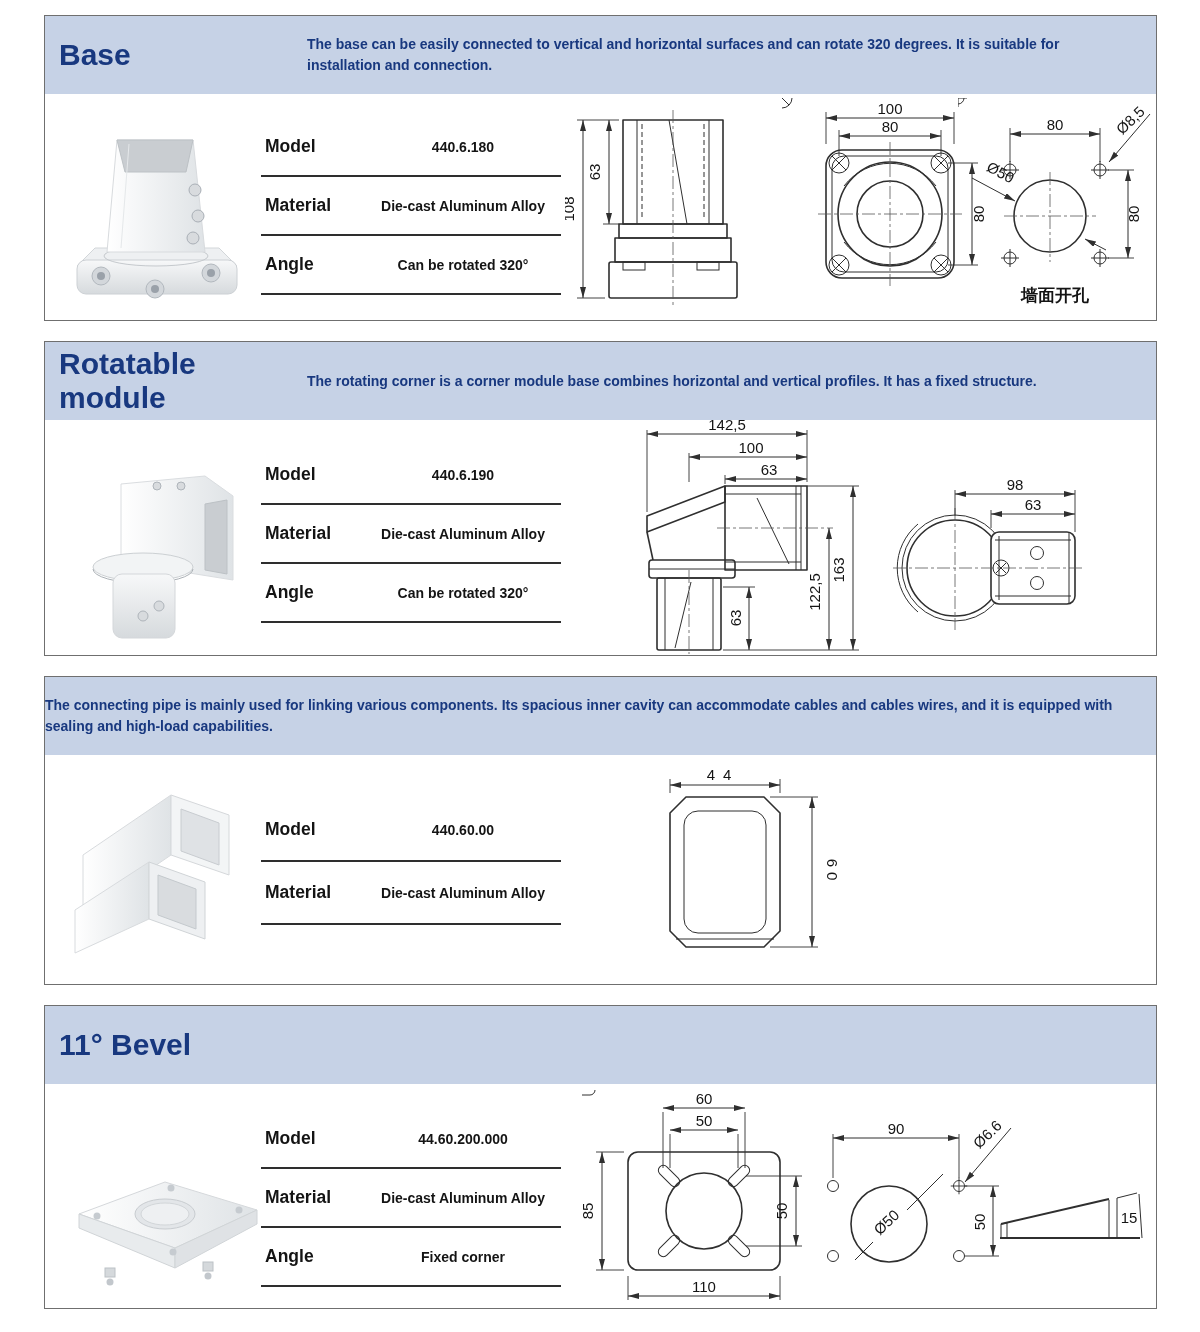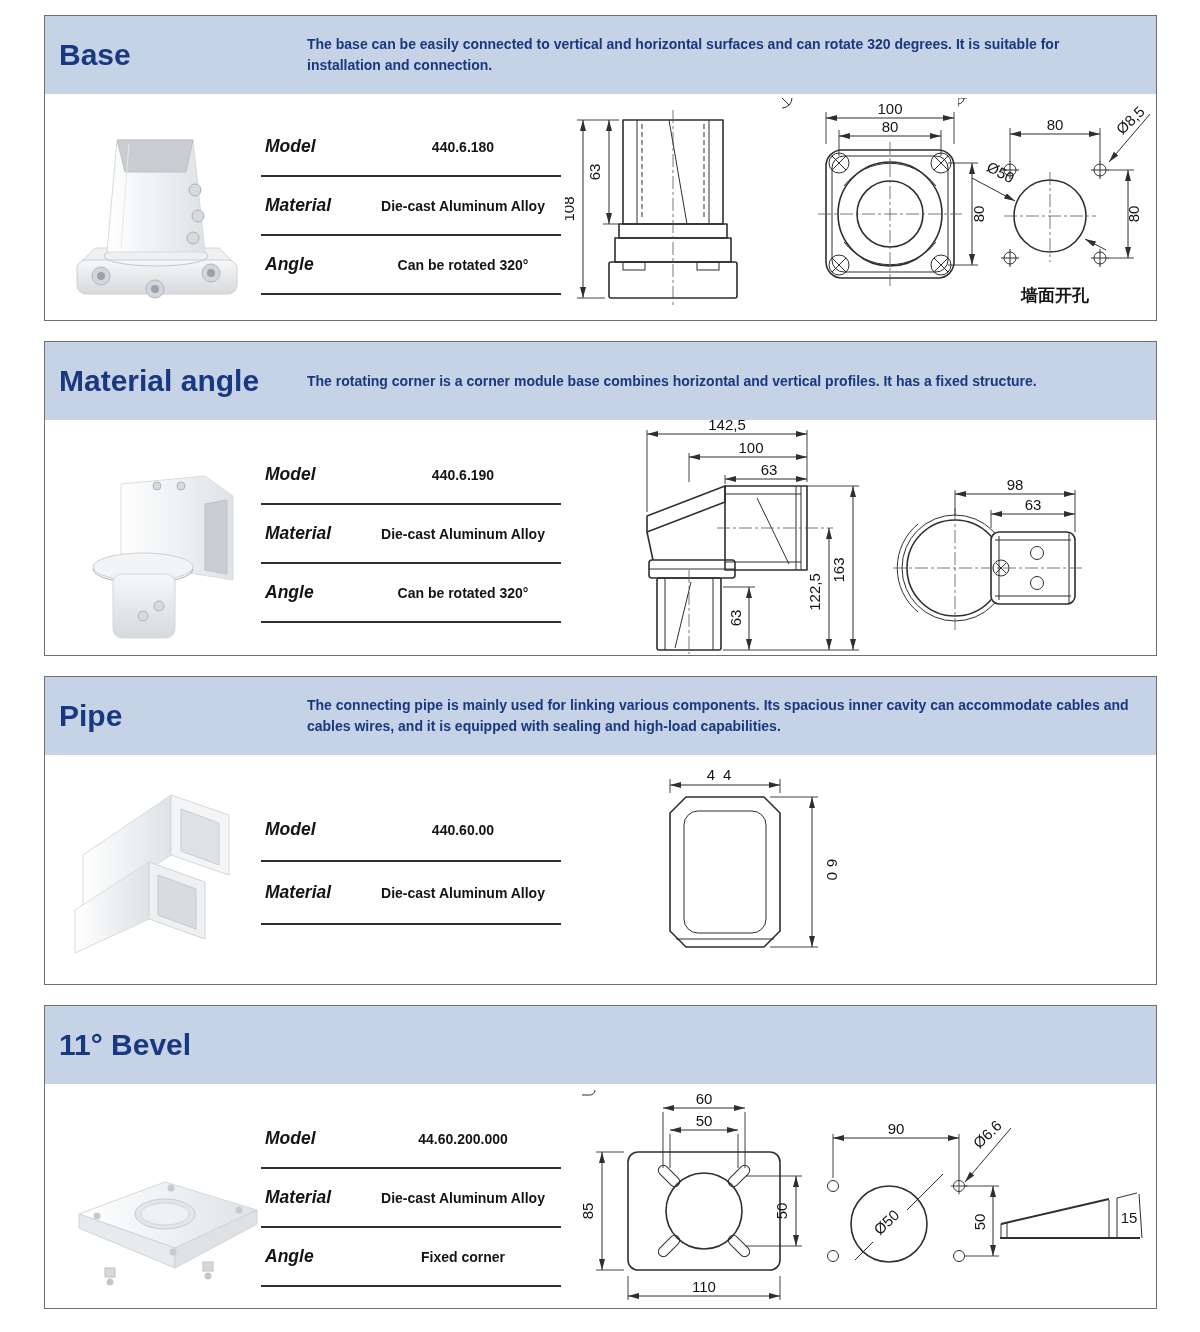--- a/index.html
+++ b/index.html
@@ -7,21 +7,21 @@
   .page{padding:15px 43px 0 44px;}
   .section{border:1px solid #6f6f6f;margin-bottom:20px;background:#bef264;}
   .sec-header{background:#c6d2e6;height:78px;display:flex;align-items:center;}
   .sec-title{width:248px;padding-left:14px;font-size:30px;font-weight:bold;color:#18387f;letter-spacing:0;}
   .sec-desc{flex:1;padding-right:22px;font-size:14px;font-weight:bold;color:#18387f;line-height:1.5;}
   .sec-body{position:relative;background:#fff;}
   .abs{position:absolute;}
   .spec-table{position:absolute;width:300px;}
   .spec-row{display:flex;align-items:center;height:57px;border-bottom:2px solid #2e2e2e;}
   .spec-row.tall{height:61px;}
-  .spec-label{width:100px;padding-left:4px;font-size:17.5px;font-weight:bold;color:#141414;font-style:italic;}
+  .spec-label{width:100px;padding-left:4px;font-size:17.5px;font-weight:bold;color:#141414;}
   .spec-value{flex:1;text-align:center;font-size:14px;font-weight:bold;color:#141414;}
   .dim{stroke:#2f2f2f;stroke-width:1;fill:none;}
   .ext{stroke:#2f2f2f;stroke-width:.9;fill:none;}
   .ol{stroke:#2f2f2f;stroke-width:1.6;fill:none;stroke-linejoin:round;}
   .olf{stroke:#2f2f2f;stroke-width:1.6;fill:#fff;stroke-linejoin:round;}
   .il{stroke:#2f2f2f;stroke-width:1;fill:none;}
   .cl{stroke:#555;stroke-width:.8;fill:none;stroke-dasharray:13 3 3 3;}
   .dimtxt{font-family:"Liberation Sans",sans-serif;font-size:15px;fill:#141414;}
   .cap{font-family:"Liberation Sans",sans-serif;font-size:17px;font-weight:bold;fill:#141414;}
 </style>
@@ -176,21 +176,21 @@
         <text class="dimtxt" transform="translate(40 79) rotate(28)" text-anchor="middle" font-size="16">Ø50</text>
         <text class="dimtxt" transform="translate(176 26) rotate(-44)" text-anchor="middle" font-size="15">Ø8,5</text>
         <text class="dimtxt" transform="translate(181 116) rotate(-90)" text-anchor="middle" font-size="17">80</text>
         <text class="cap" x="97" y="203" text-anchor="middle">墙面开孔</text>
       </svg>
     </div>
   </div>
 
   <div class="section">
     <div class="sec-header">
-      <div class="sec-title">Material angle</div>
+      <div class="sec-title">Rotatable module</div>
       <div class="sec-desc">The rotating corner is a corner module base combines horizontal and vertical profiles. It has a fixed structure.</div>
     </div>
     <div class="sec-body" style="height:235px">
 
       <svg class="abs" style="left:10px;top:22px" width="200" height="200" viewBox="0 0 200 200">
         <g>
           <polygon points="66,42 150,34 178,54 178,138 66,120" fill="url(#g1)" stroke="#dadde0"></polygon>
           <polygon points="150,62 172,58 172,132 150,128" fill="#c9cdd1" stroke="#bcc1c5"></polygon>
           <circle cx="102" cy="44" r="4" fill="#d8dbde" stroke="#aeb4ba"></circle>
           <circle cx="126" cy="44" r="4" fill="#d8dbde" stroke="#aeb4ba"></circle>
@@ -281,21 +281,20 @@
           <line class="dim" x1="104" y1="34" x2="188" y2="34" marker-start="url(#arr)" marker-end="url(#arr)"></line>
         </g>
         <text class="dimtxt" x="128" y="10" text-anchor="middle" font-size="16">98</text>
         <text class="dimtxt" x="146" y="30" text-anchor="middle" font-size="16">63</text>
       </svg>
     </div>
   </div>
 
   <div class="section">
     <div class="sec-header">
-      <div class="sec-title">Pipe</div>
       <div class="sec-desc">The connecting pipe is mainly used for linking various components. Its spacious inner cavity can accommodate cables and cables wires, and it is equipped with sealing and high-load capabilities.</div>
     </div>
     <div class="sec-body" style="height:229px">
 
       <svg class="abs" style="left:8px;top:12px" width="205" height="195" viewBox="0 0 205 195">
         <g>
           <polygon points="118,28 30,88 30,148 118,88" fill="url(#g1)" stroke="#d8dbde"></polygon>
           <polygon points="118,28 176,48 176,108 118,88" fill="#f3f5f6" stroke="#d5d8db"></polygon>
           <polygon points="128,42 166,56 166,98 128,84" fill="#dfe2e5" stroke="#c8ccd0"></polygon>
           <polygon points="96,95 22,143 22,186 96,152" fill="url(#g1)" stroke="#d8dbde"></polygon>

